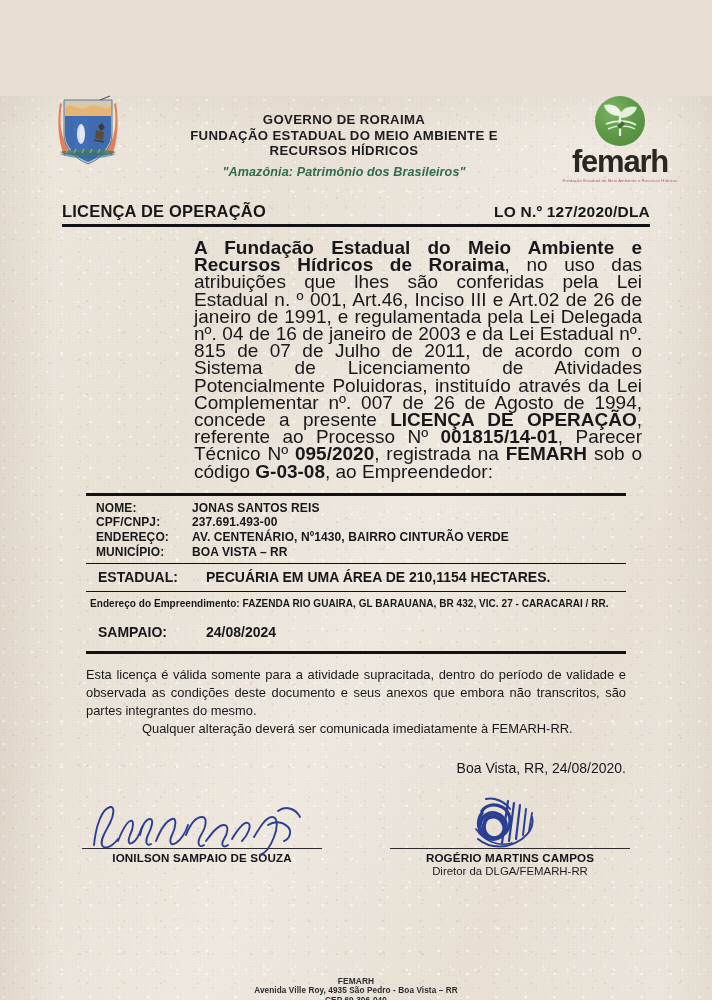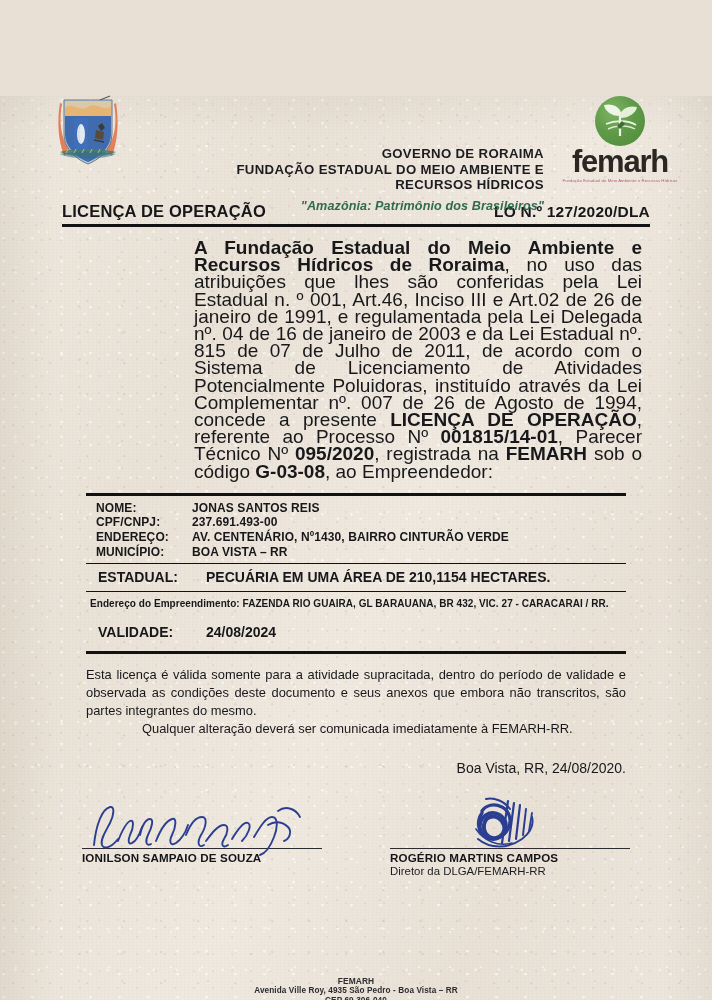--- a/index.html
+++ b/index.html
@@ -66,22 +66,21 @@
     left: 36px;
     top: -2px;
     width: 68px;
     height: 82px;
   }
   .header-titles {
     position: absolute;
     left: 126px;
     right: 150px;
     top: 16px;
-    text-align: right;
-    margin-top: 34px;
+    text-align: center;
   }
   .gov-line {
     font-size: 13.2px;
     font-weight: bold;
     letter-spacing: .35px;
     line-height: 15.5px;
     color: #1c1c20;
   }
   .tagline {
     margin-top: 6px;
@@ -210,21 +209,21 @@
     font-size: 14px;
     color: #18181b;
   }
 
   
   .signatures {
     margin: 16px 82px 0 82px;
     display: flex;
     justify-content: space-between;
   }
-  .sig-col { width: 240px; position: relative; }
+  .sig-col { width: 240px; position: relative; text-align: center; }
   .sig-ink { position: absolute; left: 0; right: 0; bottom: 20px; height: 62px; }
   .sig-line { border-top: 1.2px solid #2b2b30; margin-top: 56px; }
   .sig-name {
     font-size: 11.6px;
     font-weight: bold;
     letter-spacing: .15px;
     margin-top: 2px;
     color: #141418;
   }
   .sig-role { font-size: 11.4px; margin-top: 1px; color: #1d1d21; }
@@ -334,21 +333,21 @@
           <div>PECUÁRIA EM UMA ÁREA DE 210,1154 HECTARES.</div>
         </div>
       </div>
 
       <div class="rule-single"></div>
 
       <div class="endereco-block">Endereço do Empreendimento: FAZENDA RIO GUAIRA, GL BARAUANA, BR 432, VIC. 27 - CARACARAI / RR.</div>
 
       <div class="validade-block">
         <div class="validade-row">
-          <div class="validade-key">VALIDADE:</div>
+          <div class="validade-key">SAMPAIO:</div>
           <div>24/08/2024</div>
         </div>
       </div>
 
       <div class="rule-dbl-bottom"></div>
     </div>
 
     <p class="closing">Esta licença é válida somente para a atividade supracitada, dentro do período de validade e observada as condições deste documento e seus anexos que embora não transcritos, são partes integrantes do mesmo.</p>
     <p class="closing-2">Qualquer alteração deverá ser comunicada imediatamente à FEMARH-RR.</p>
 

